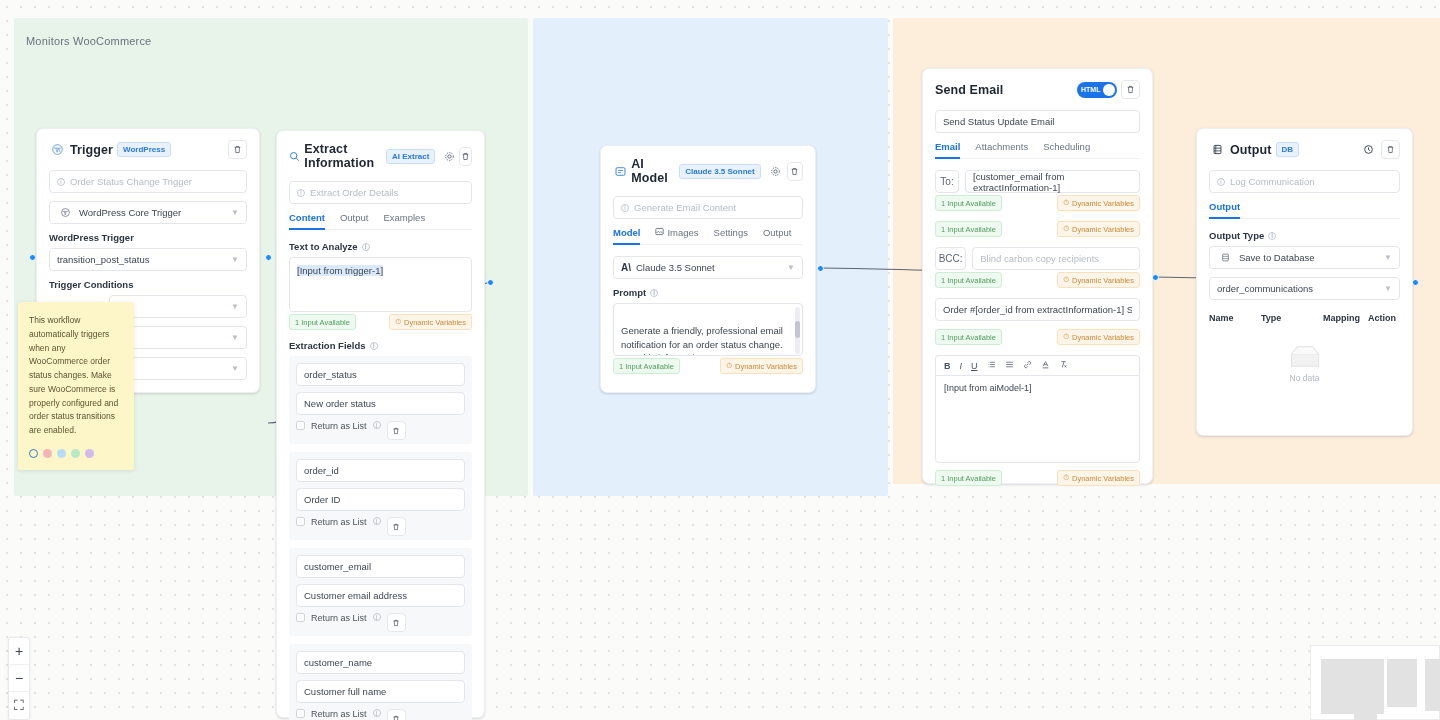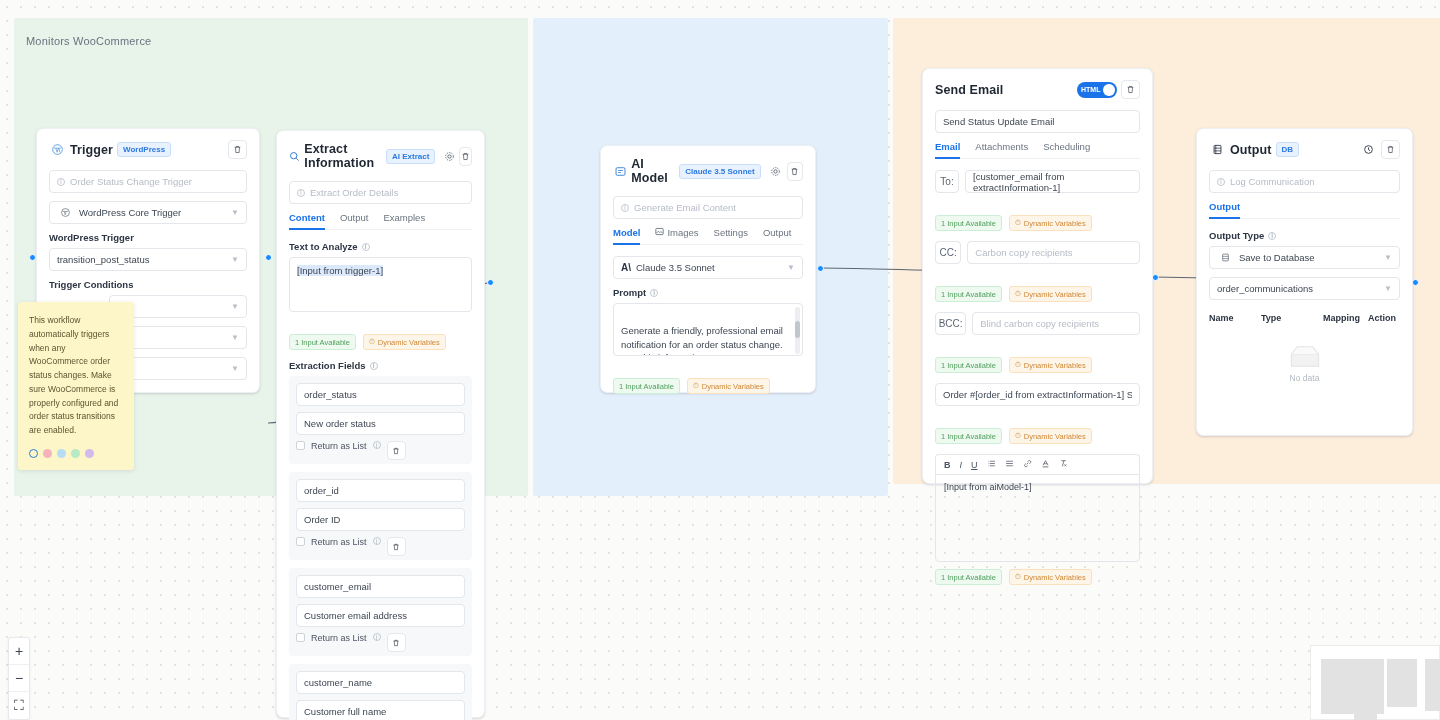--- a/index.html
+++ b/index.html
@@ -60,21 +60,21 @@
   .tab.active { color: #1a73e8; font-weight: 600; }
   .tab.active::after {
     content: ""; position: absolute; left: 0; right: 0; bottom: -1px; height: 2px; background: #1a73e8;
   }
   .lbl { font-size: 9.5px; font-weight: 700; color: #2c3543; margin-bottom: 5px; display: flex; align-items: center; gap: 4px; }
   .info { width: 8px; height: 8px; border: 1px solid #c3c9d2; border-radius: 50%; color: #aeb5bf; font-size: 6.5px; display: inline-flex; align-items: center; justify-content: center; }
   .ta {
     width: 100%; border: 1px solid #e3e6ea; border-radius: 4px; background: #fff;
     font-size: 9.5px; color: #3d4652; padding: 6px 7px; line-height: 1.45; position: relative; overflow: hidden;
   }
-  .chips { display: flex; gap: 7px; margin: 22px 0 10px 0; }
+  .chips { display: flex; gap: 14px; margin: 2px 0 10px 0; justify-content: space-between; }
   .chip { font-size: 7.5px; padding: 2px 5px; border-radius: 3px; display: flex; align-items: center; gap: 3px; white-space: nowrap; }
   .chip.green { background: #eefaf0; color: #4f9e5c; border: 1px solid #cdeed6; }
   .chip.orange { background: #fef5e9; color: #cf8836; border: 1px solid #fae0bd; }
   .ef { background: #f7f8f9; border-radius: 4px; padding: 7px 7px 4px 7px; margin-bottom: 8px; }
   .ef-row { display: flex; gap: 6px; font-size: 9px; color: #4b5462; }
   .cbx { width: 9px; height: 9px; border: 1px solid #cfd4db; border-radius: 2px; background: #fff; }
   .row-lbl { display: flex; align-items: center; gap: 6px; margin-bottom: 0; }
   .row-lbl .key {
     min-width: 24px; height: 23px; border: 1px solid #e3e6ea; border-radius: 4px; background: #fff;
     font-size: 10px; color: #5c6572; display: flex; align-items: center; justify-content: center; padding: 0 5px;
@@ -415,26 +415,20 @@
       <div class="field" style="margin-bottom:0;">
           <span>[customer_email from extractInformation-1]</span>
         </div>
     </div>
     <div class="chips">
       <span class="chip green">1 Input Available</span>
       <span class="chip orange">
         <span>⏱</span>
           <span>Dynamic Variables</span>
       </span>
-    </div>
-    <div class="row-lbl" style="margin-bottom:0;">
-      <span class="key">CC:</span>
-      <div class="field ph" style="margin-bottom:0;">
-          <span>Carbon copy recipients</span>
-        </div>
     </div>
     <div class="chips">
       <span class="chip green">1 Input Available</span>
       <span class="chip orange">
         <span>⏱</span>
           <span>Dynamic Variables</span>
       </span>
     </div>
     <div class="row-lbl" style="margin-bottom:0;">
       <span class="key">BCC:</span>

